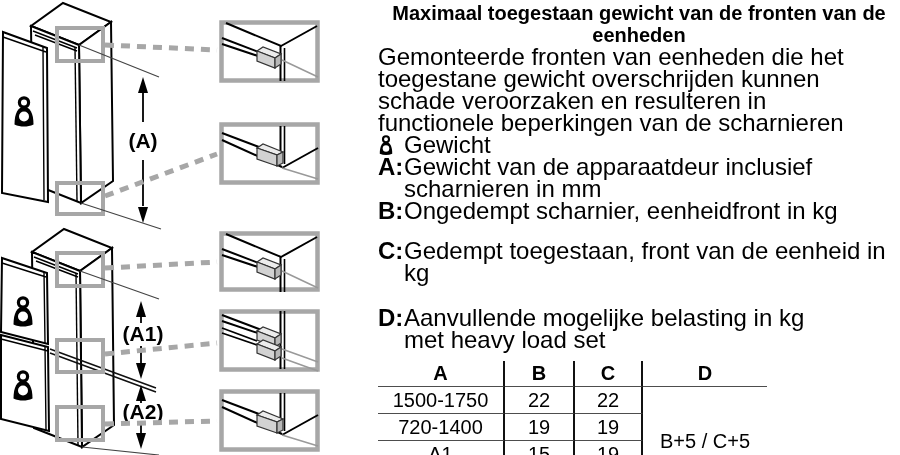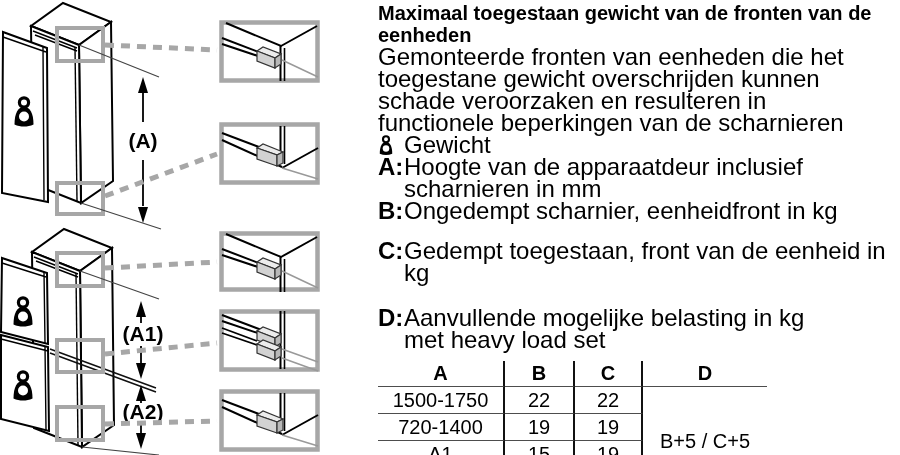--- a/index.html
+++ b/index.html
@@ -9,21 +9,21 @@
     font-family: "Liberation Sans", sans-serif;
     color: #000;
     position: relative;
     overflow: hidden;
   }
   .diagram-panel { position: absolute; left: 0; top: 0; width: 372px; height: 455px; }
   svg { display: block; }
   svg text { font-family: "Liberation Sans", sans-serif; font-weight: bold; font-size: 21px; fill: #000; }
 
   .text-panel { position: absolute; left: 378px; top: 2px; width: 522px; }
-  .doc-title { font-size: 20px; font-weight: bold; line-height: 22px; margin: 0; }
+  .doc-title { font-size: 20px; font-weight: bold; line-height: 22px; margin: 0; text-align: center; }
   .intro { font-size: 24px; line-height: 22px; margin: 0; max-width: 510px; }
 
   .legend { margin: 0; }
   .legend-row { display: flex; font-size: 24px; line-height: 22px; }
   .legend-key { width: 26px; flex: none; font-weight: bold; }
   .legend-text { flex: none; }
   .legend-row.item-a .legend-text { max-width: 470px; }
   .legend-row.item-b .legend-text { max-width: 490px; }
   .legend-row.item-c { margin-top: 18px; }
   .legend-row.item-c .legend-text { max-width: 490px; }
@@ -196,21 +196,21 @@
         <svg width="16" height="21" viewBox="0 0 24 32">
           <path d="M2.5,28.5 C2.5,17 6,11.5 12,10 C18,11.5 21.5,17 21.5,28.5 C15.5,31.2 8.5,31.2 2.5,28.5 Z" fill="#000"></path>
           <circle cx="12" cy="20.5" r="5" fill="#fff"></circle>
           <circle cx="12" cy="6.5" r="4.6" fill="#fff" stroke="#000" stroke-width="3.2"></circle>
         </svg>
       </span>
       <span class="legend-text">Gewicht</span>
     </div>
     <div class="legend-row item-a">
       <span class="legend-key">A:</span>
-      <span class="legend-text">Hoogte van de apparaatdeur inclusief scharnieren in mm</span>
+      <span class="legend-text">Gewicht van de apparaatdeur inclusief scharnieren in mm</span>
     </div>
     <div class="legend-row item-b">
       <span class="legend-key">B:</span>
       <span class="legend-text">Ongedempt scharnier, eenheidfront in kg</span>
     </div>
     <div class="legend-row item-c">
       <span class="legend-key">C:</span>
       <span class="legend-text">Gedempt toegestaan, front van de eenheid in kg</span>
     </div>
     <div class="legend-row item-d">

